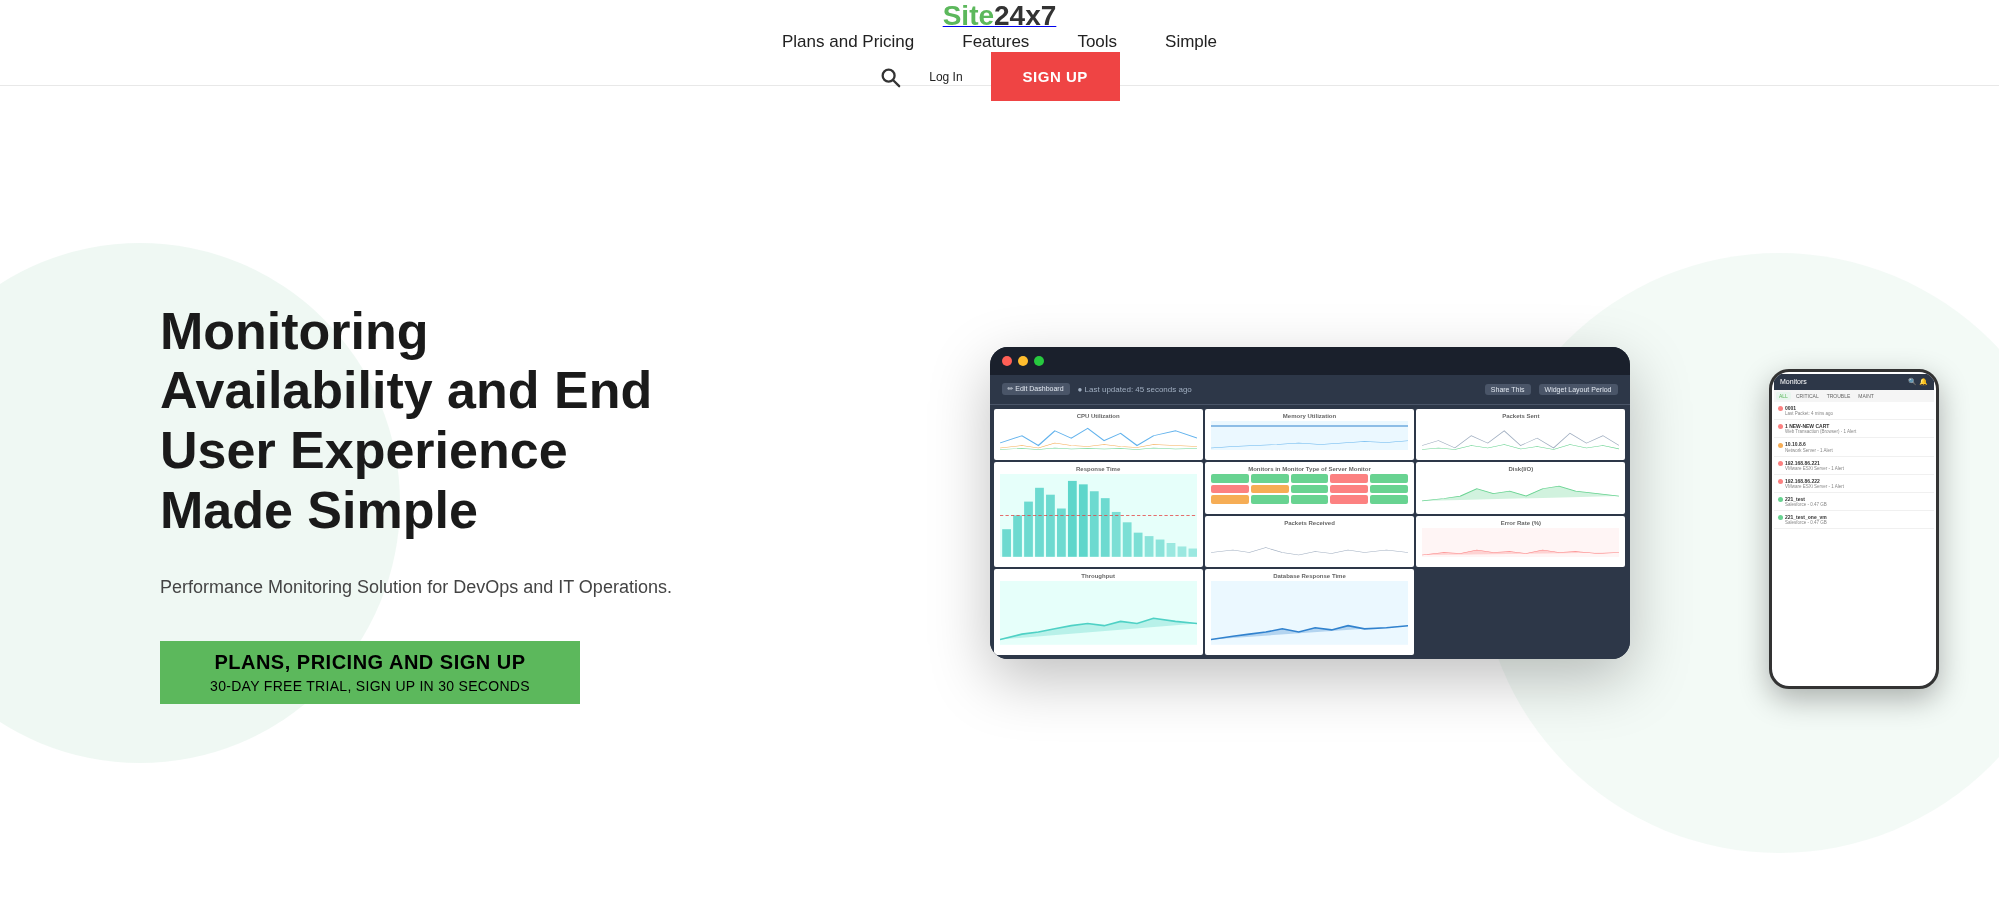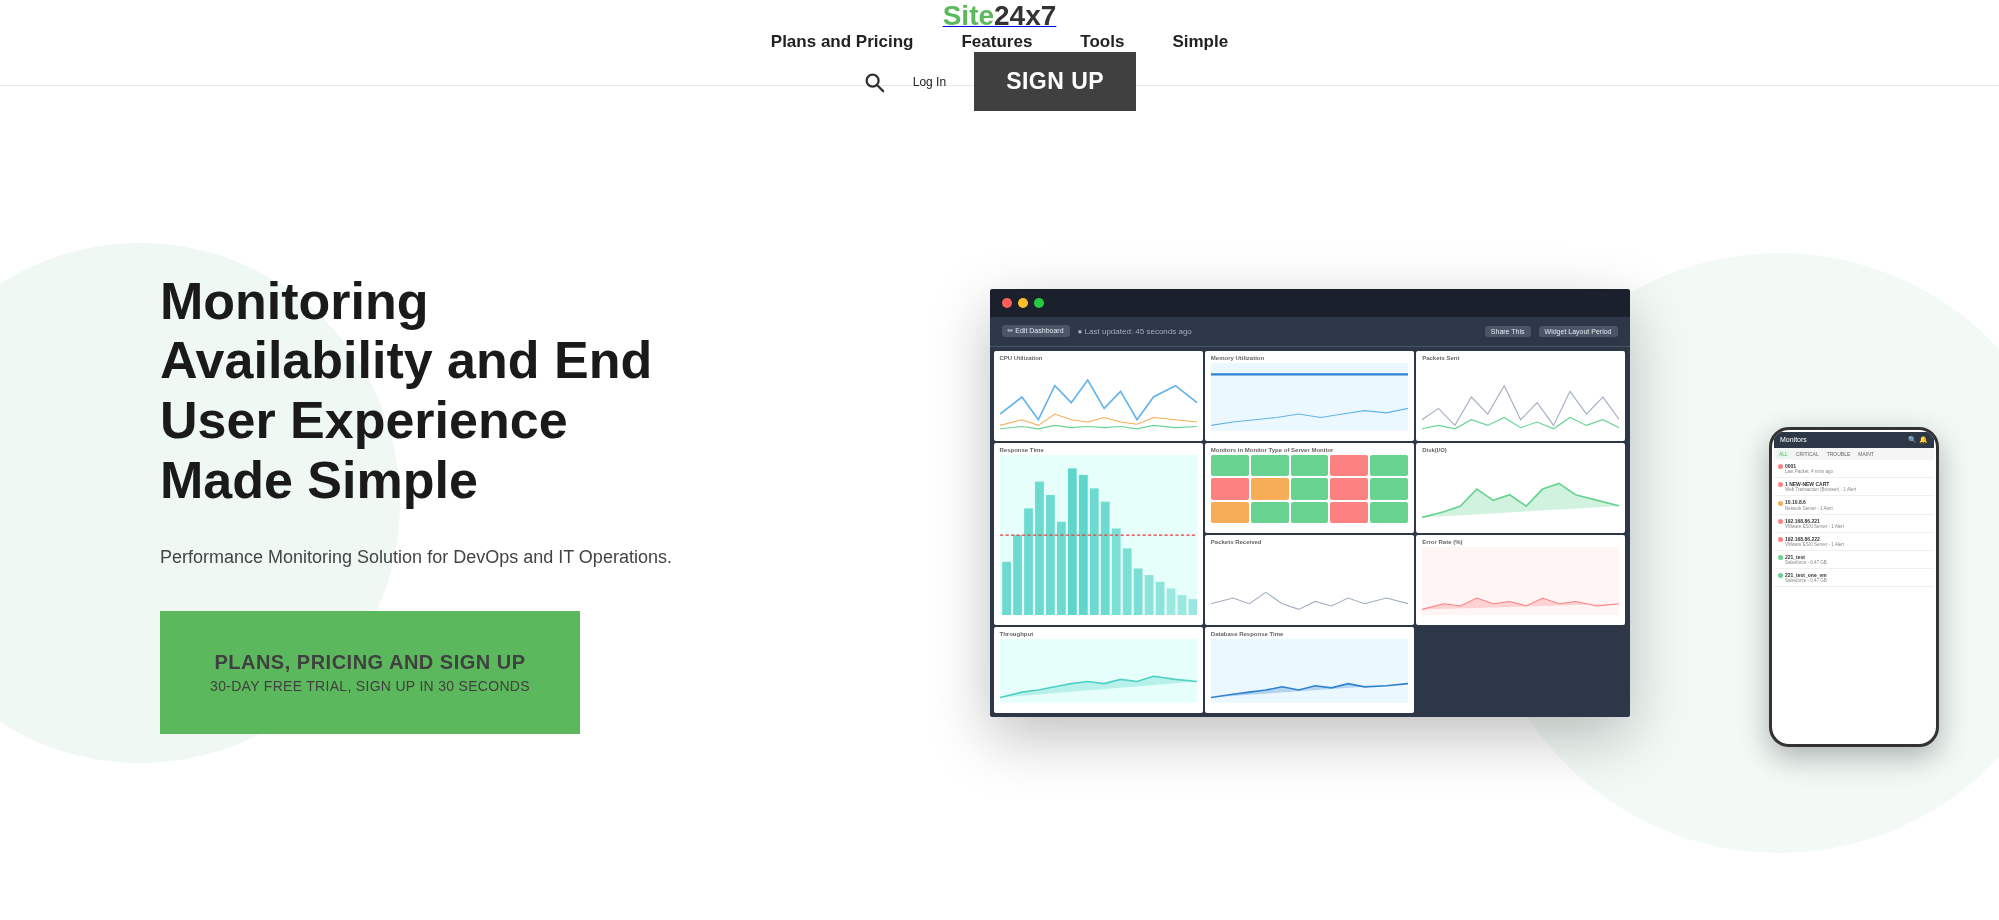--- a/index.html
+++ b/index.html
@@ -20,42 +20,42 @@
     .nav-links {
       display: flex;
       gap: 48px;
       list-style: none;
       flex: 1;
     }
     .nav-links a {
       text-decoration: none;
       color: #222;
       font-size: 17px;
-      font-weight: 700;
+      font-weight: 400;
     }
     .nav-actions {
       display: flex;
       align-items: center;
       gap: 28px;
     }
     .nav-search-icon {
       width: 22px;
       height: 22px;
       cursor: pointer;
     }
     .nav-login {
       font-size: 12px;
       color: #222;
       text-decoration: none;
       cursor: pointer;
     }
     .nav-signup {
-      background: #404040;
+      background: #ef4444;
       color: #fff;
-      font-size: 23px;
+      font-size: 15px;
       font-weight: 700;
       padding: 16px 32px;
       border: none;
       cursor: pointer;
       letter-spacing: 0.5px;
       text-transform: uppercase;
     }
 
     
     .hero {
@@ -117,23 +117,23 @@
     .hero-subtitle {
       font-size: 18px;
       color: #444;
       line-height: 1.6;
       margin-bottom: 40px;
     }
 
     .hero-cta {
       display: inline-block;
       background: #5cb85c;
-      color: #404040;
+      color: #000000;
       text-decoration: none;
-      padding: 40px 44px;
+      padding: 10px 44px;
       cursor: pointer;
       border: none;
       width: 100%;
       max-width: 420px;
       text-align: center;
     }
     .hero-cta-main {
       font-size: 20px;
       font-weight: 700;
       letter-spacing: 0.5px;
@@ -152,26 +152,27 @@
     .hero-image {
       flex: 1;
       position: relative;
       display: flex;
       justify-content: center;
       align-items: center;
     }
 
     .dashboard-mock {
       background: #2d3748;
-      border-radius: 3px;
+      border-radius: 18px;
       width: 640px;
-      height: 428px;
+      height: 312px;
       position: relative;
       box-shadow: 0 20px 60px rgba(0,0,0,0.25);
       overflow: hidden;
+      text-align: center;
     }
 
     
     .mock-titlebar {
       height: 28px;
       background: #1a202c;
       display: flex;
       align-items: center;
       padding: 0 12px;
       gap: 6px;

